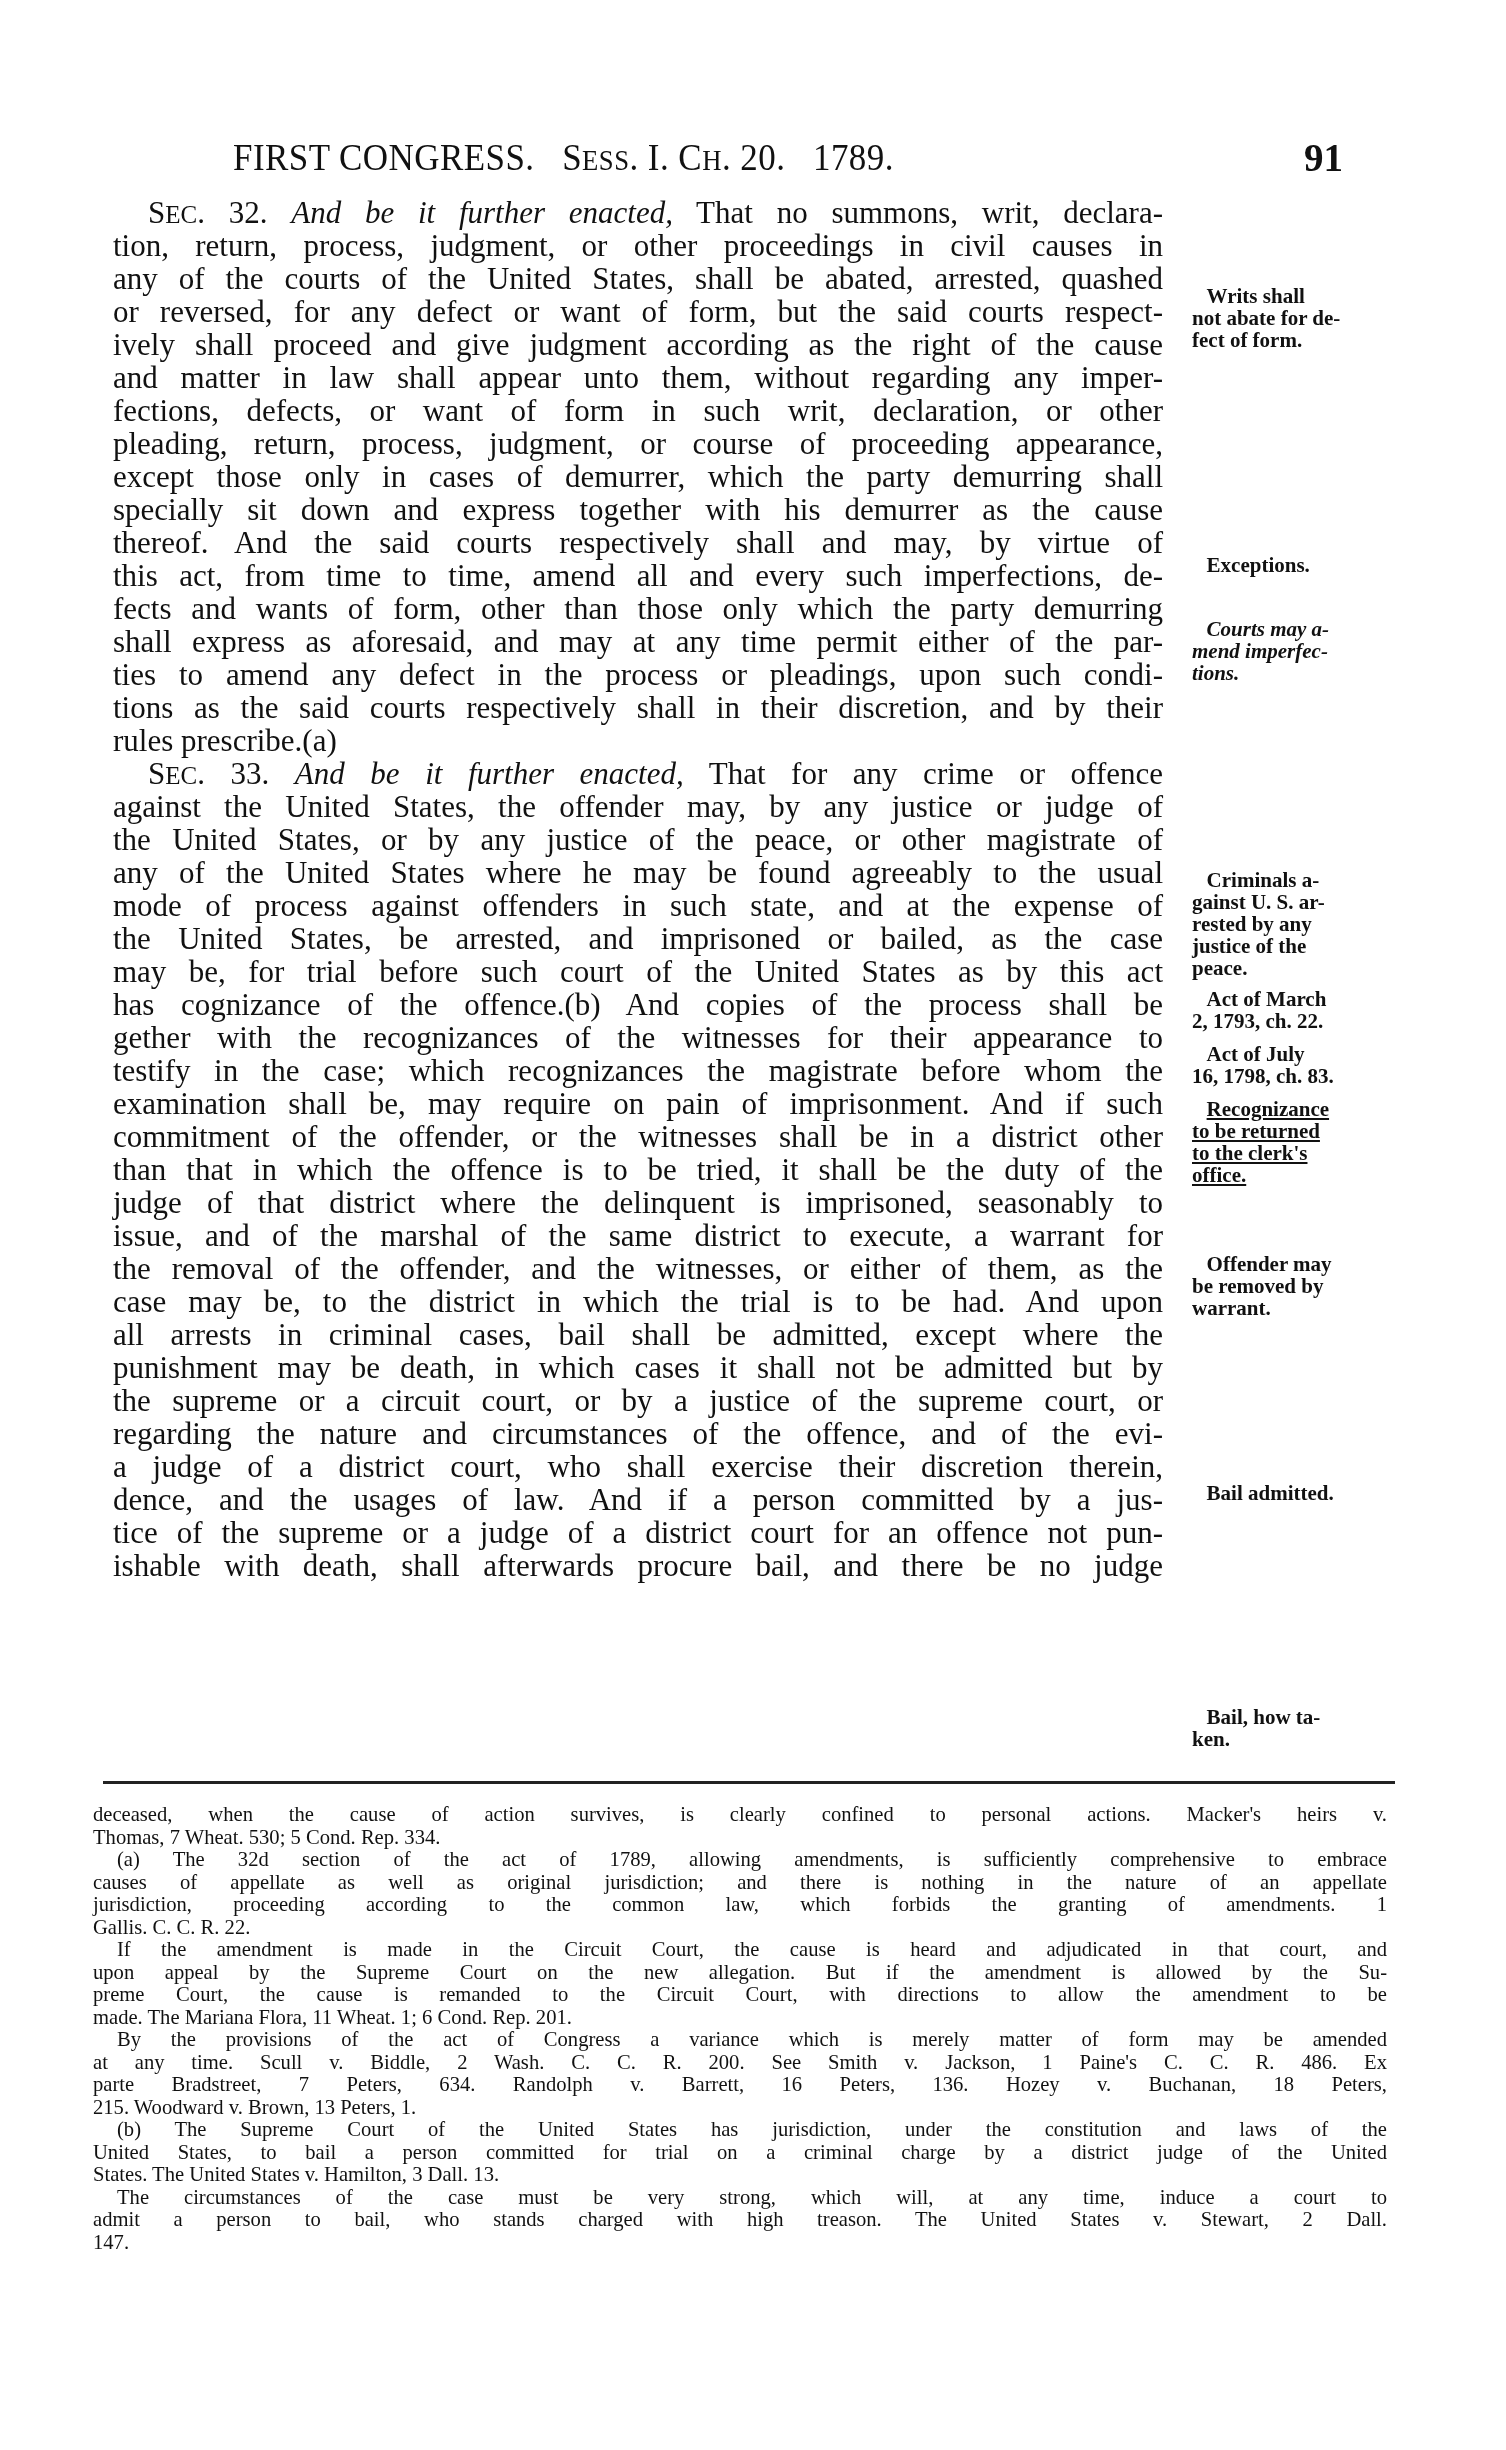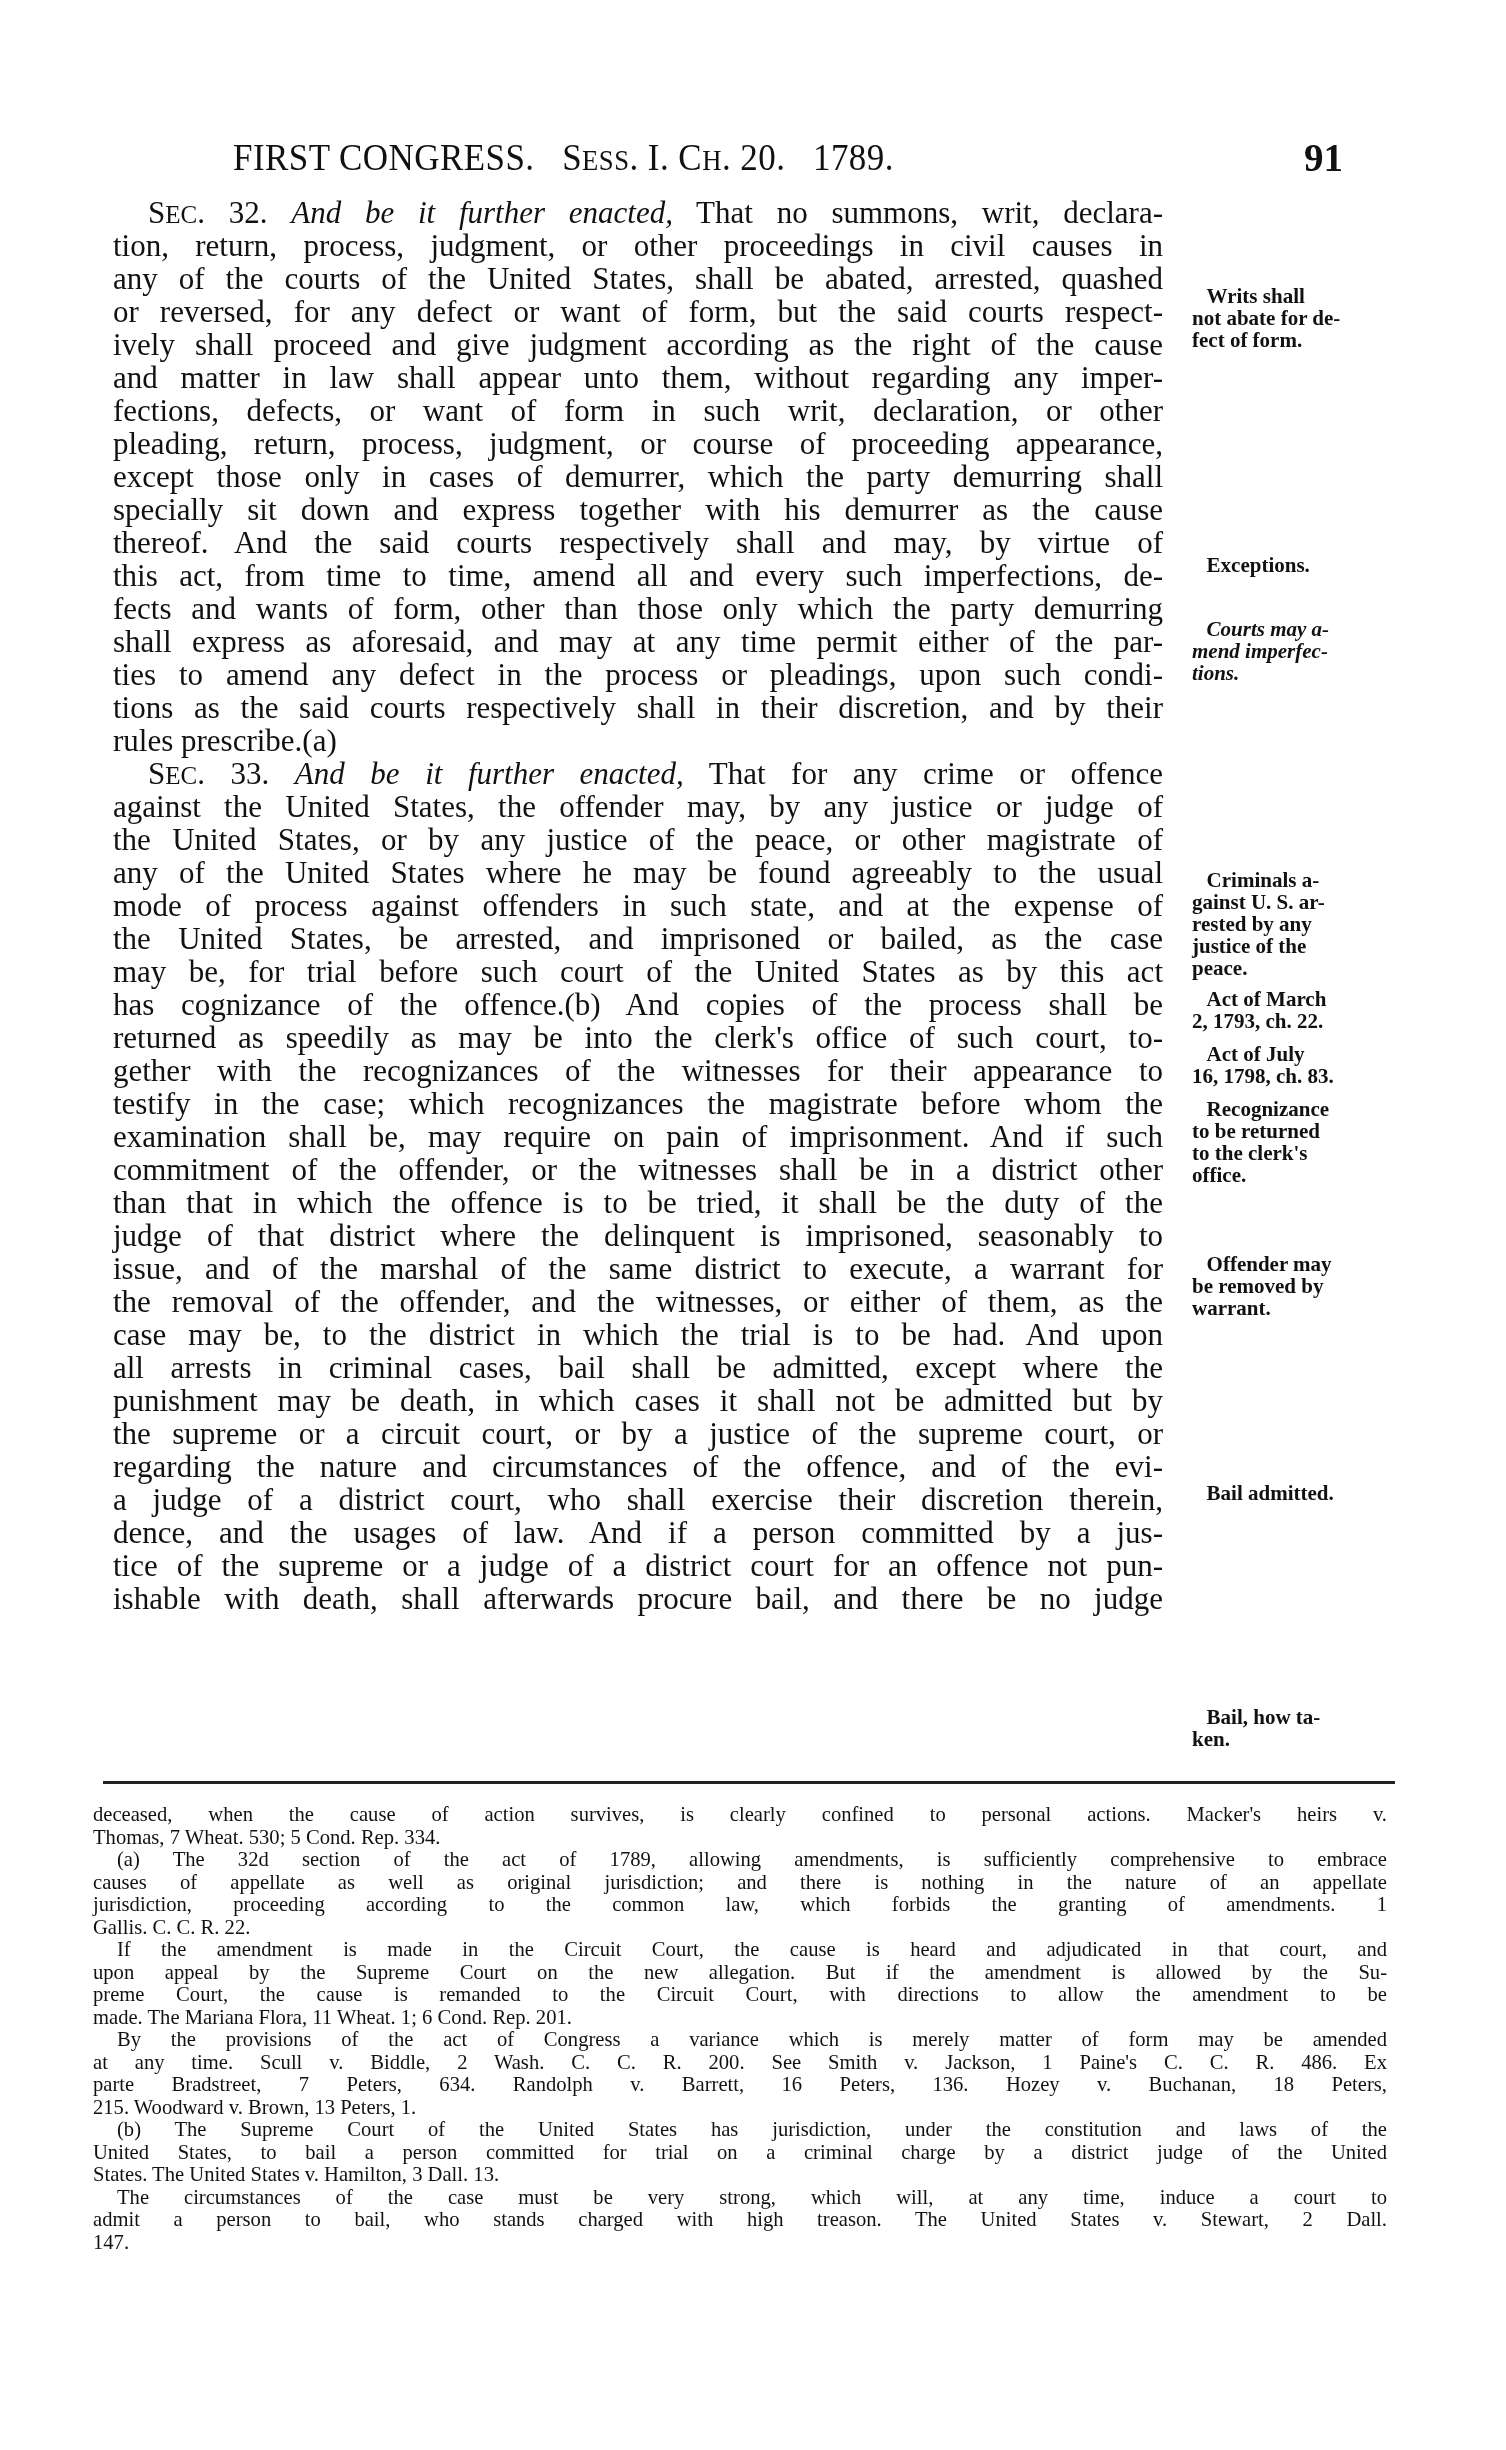--- a/index.html
+++ b/index.html
@@ -69,21 +69,20 @@
     <span class="italic">And be it further enacted,</span><span> That for any crime or offence</span>
   </div>
   <div id="sec33-lines">
       <div class="body-line">against the United States, the offender may, by any justice or judge of</div>
       <div class="body-line">the United States, or by any justice of the peace, or other magistrate of</div>
       <div class="body-line">any of the United States where he may be found agreeably to the usual</div>
       <div class="body-line">mode of process against offenders in such state, and at the expense of</div>
       <div class="body-line">the United States, be arrested, and imprisoned or bailed, as the case</div>
       <div class="body-line">may be, for trial before such court of the United States as by this act</div>
       <div class="body-line">has cognizance of the offence.(b) And copies of the process shall be</div>
-      <div class="body-line">returned as speedily as may be into the clerk's office of such court, to-</div>
       <div class="body-line">gether with the recognizances of the witnesses for their appearance to</div>
       <div class="body-line">testify in the case; which recognizances the magistrate before whom the</div>
       <div class="body-line">examination shall be, may require on pain of imprisonment. And if such</div>
       <div class="body-line">commitment of the offender, or the witnesses shall be in a district other</div>
       <div class="body-line">than that in which the offence is to be tried, it shall be the duty of the</div>
       <div class="body-line">judge of that district where the delinquent is imprisoned, seasonably to</div>
       <div class="body-line">issue, and of the marshal of the same district to execute, a warrant for</div>
       <div class="body-line">the removal of the offender, and the witnesses, or either of them, as the</div>
       <div class="body-line">case may be, to the district in which the trial is to be had. And upon</div>
       <div class="body-line">all arrests in criminal cases, bail shall be admitted, except where the</div>
@@ -118,21 +117,21 @@
     <span class="mline">peace.</span>
   </div>
 <div class="marginal" style="top:943px;">
     <span class="mline ind">Act of March</span>
     <span class="mline">2, 1793, ch. 22.</span>
   </div>
 <div class="marginal" style="top:998px;">
     <span class="mline ind">Act of July</span>
     <span class="mline">16, 1798, ch. 83.</span>
   </div>
-<div class="marginal" style="top:1053px;">
+<div class="marginal" style="top:1053px;text-decoration:underline;">
     <span class="mline ind">Recognizance</span>
     <span class="mline">to be returned</span>
     <span class="mline">to the clerk's</span>
     <span class="mline">office.</span>
   </div>
 <div class="marginal" style="top:1208px;">
     <span class="mline ind">Offender may</span>
     <span class="mline">be removed by</span>
     <span class="mline">warrant.</span>
   </div>

